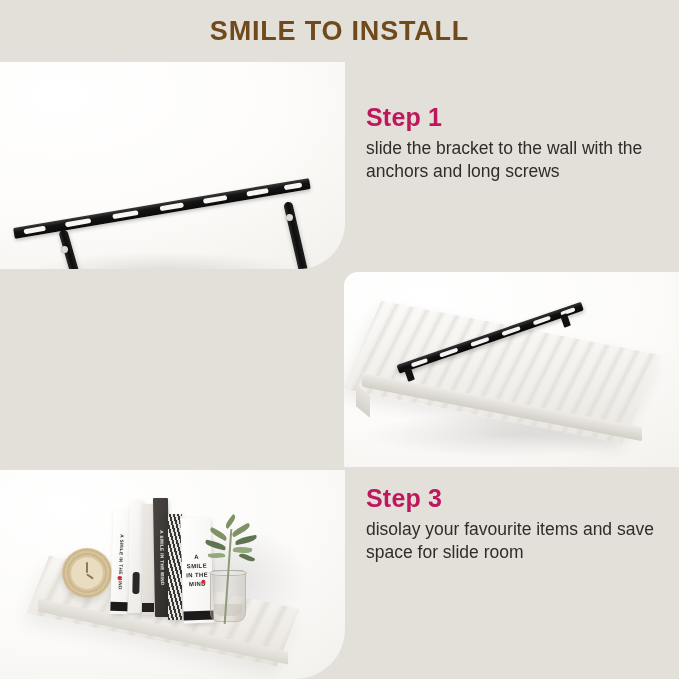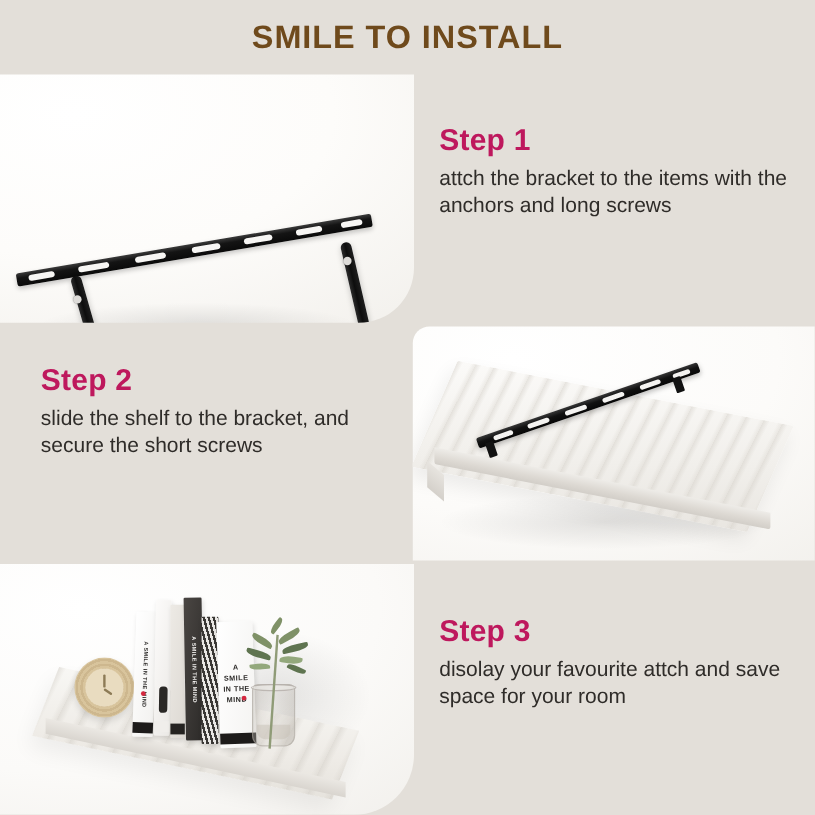--- a/index.html
+++ b/index.html
@@ -58,21 +58,21 @@
     margin-bottom:5px;
     letter-spacing:0.2px;
   }
   .step-desc {
     font-size:17.5px;
     line-height:1.33;
     color:#2f2c29;
   }
   #text1 { left:366px; top:103px; width:296px; }
   #text2 { left:34px;  top:303px; width:280px; }
-  #text3 { left:366px; top:512px; width:300px; }
+  #text3 { left:366px; top:484px; width:300px; }
 
   
   #bracket-scene { position:absolute; inset:0; }
   .bar {
     position:absolute;
     background:linear-gradient(180deg,#3a3a3a 0%,#141414 38%,#0a0a0a 100%);
     border-radius:2px;
   }
   
   #b1-bar {
@@ -295,21 +295,21 @@
       <div class="screwdot" style="left:61px; top:184px;"></div>
 
       <div class="rod" style="left:283px; top:140px; width:9px; height:80px; transform-origin:top center; transform:rotate(-13deg);"></div>
 
       <div class="screwdot" style="left:286px; top:152px;"></div>
     </div>
   </div>
 
   <div class="textblock" id="text1">
     <div class="step-title">Step 1</div>
-    <div class="step-desc">attch the bracket to the items with the anchors and long screws</div>
+    <div class="step-desc">slide the bracket to the wall with the anchors and long screws</div>
   </div>
 
   <div class="panel" id="panel2">
     <div id="shelf-scene">
       <div class="soft-shadow" style="left:20px; top:140px; width:280px; height:46px;"></div>
 
       <div id="shelf-top"></div>
       <div id="shelf-side"></div>
       <div id="shelf-front"></div>
 
@@ -319,24 +319,20 @@
         <div class="p2slot" style="left:77px;  width:19px;"></div>
         <div class="p2slot" style="left:110px; width:19px;"></div>
         <div class="p2slot" style="left:143px; width:18px;"></div>
         <div class="p2slot" style="left:172px; width:15px;"></div>
       </div>
       <div class="tab" style="left:62px; top:96px; transform:rotate(-19deg);"></div>
       <div class="tab" style="left:218px; top:42px; transform:rotate(-19deg);"></div>
     </div>
   </div>
 
-  <div class="textblock" id="text2">
-    <div class="step-title">Step 2</div>
-    <div class="step-desc">slide the shelf to the bracket, and secure the short screws</div>
-  </div>
 
   <div class="panel" id="panel3">
     <div id="deco-scene">
       <div class="soft-shadow" style="left:150px; top:55px; width:160px; height:110px;"></div>
 
       <div id="p3-shelf-top"></div>
       <div id="p3-shelf-front"></div>
 
       <div id="clock">
         <div id="clock-face">
@@ -383,16 +379,16 @@
         <div class="leaf dark" style="left:-6px; top:-29px; width:21px; height:6px; transform:rotate(14deg) scaleX(-1);"></div>
         <div class="leaf light" style="left:-3px; top:-18px; width:17px; height:5px; transform:rotate(-6deg) scaleX(-1);"></div>
         <div class="leaf" style="left:12px; top:-52px; width:15px; height:5px; transform:rotate(-52deg);"></div>
         <div class="leaf dark" style="left:28px; top:-16px; width:16px; height:5px; transform:rotate(26deg);"></div>
       </div>
     </div>
   </div>
 
   <div class="textblock" id="text3">
     <div class="step-title">Step 3</div>
-    <div class="step-desc">disolay your favourite attch and save space for your room</div>
+    <div class="step-desc">disolay your favourite items and save space for slide room</div>
   </div>
 
 </div>
 
 </body></html>

